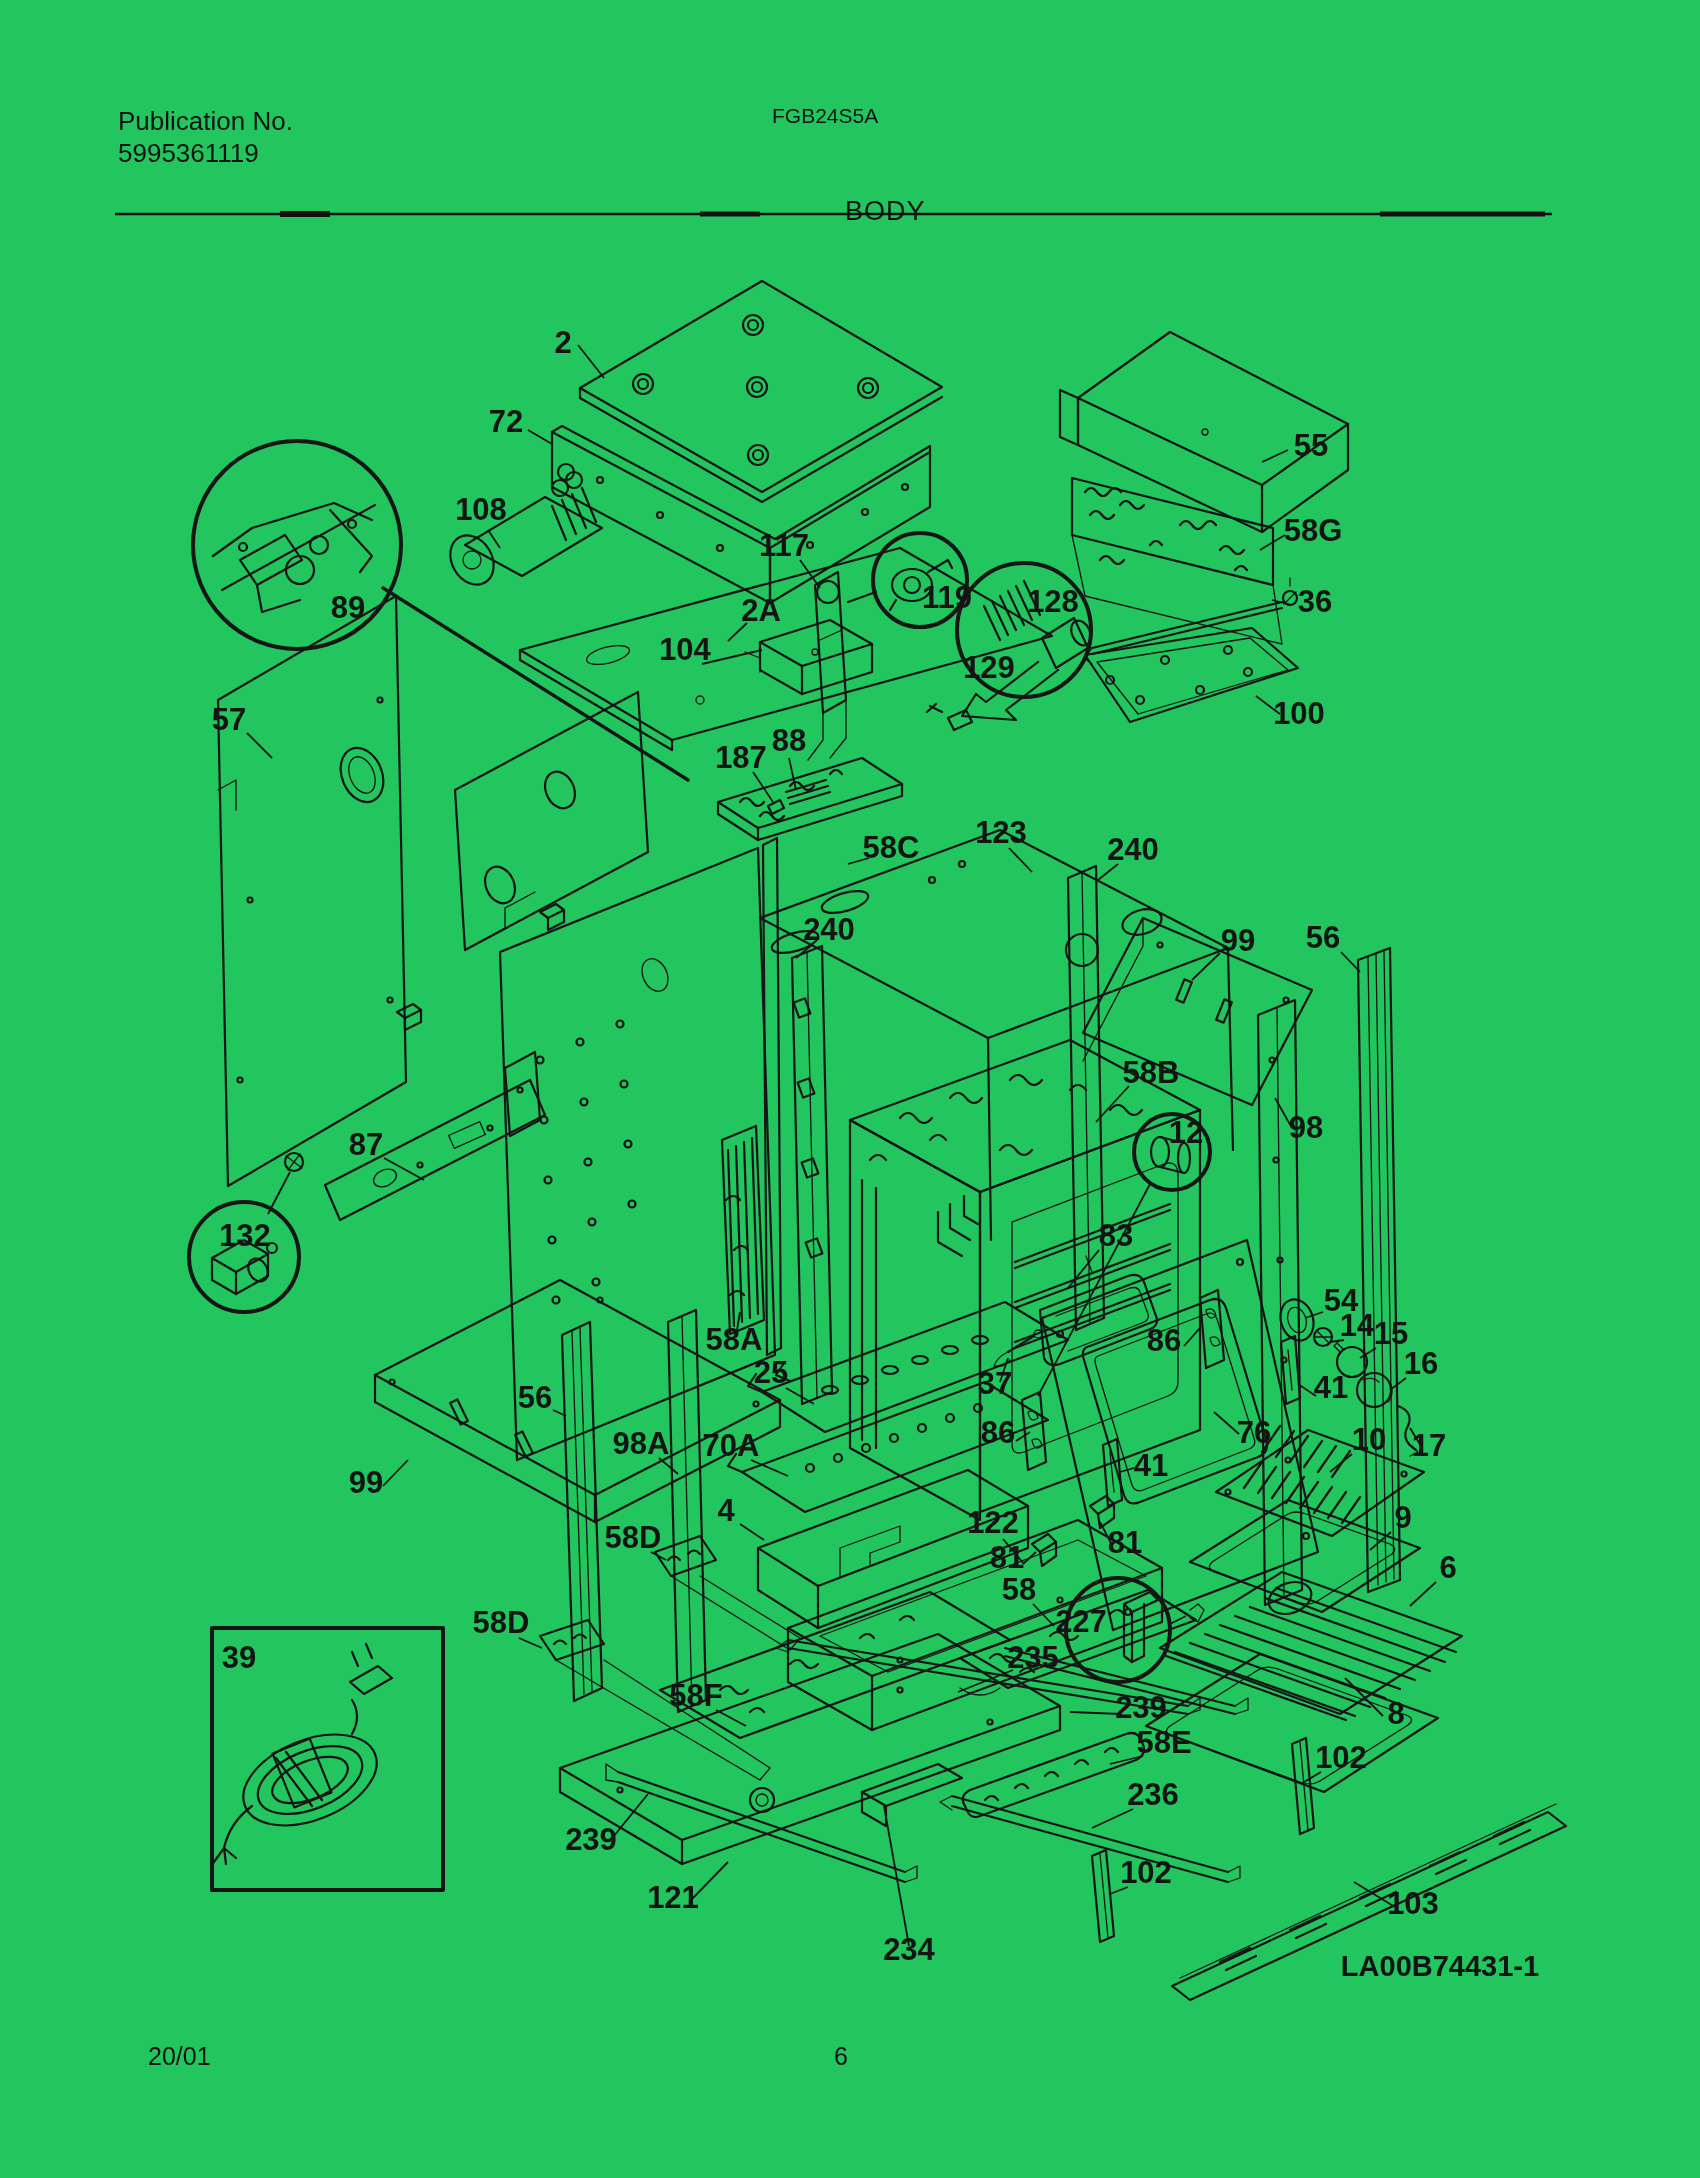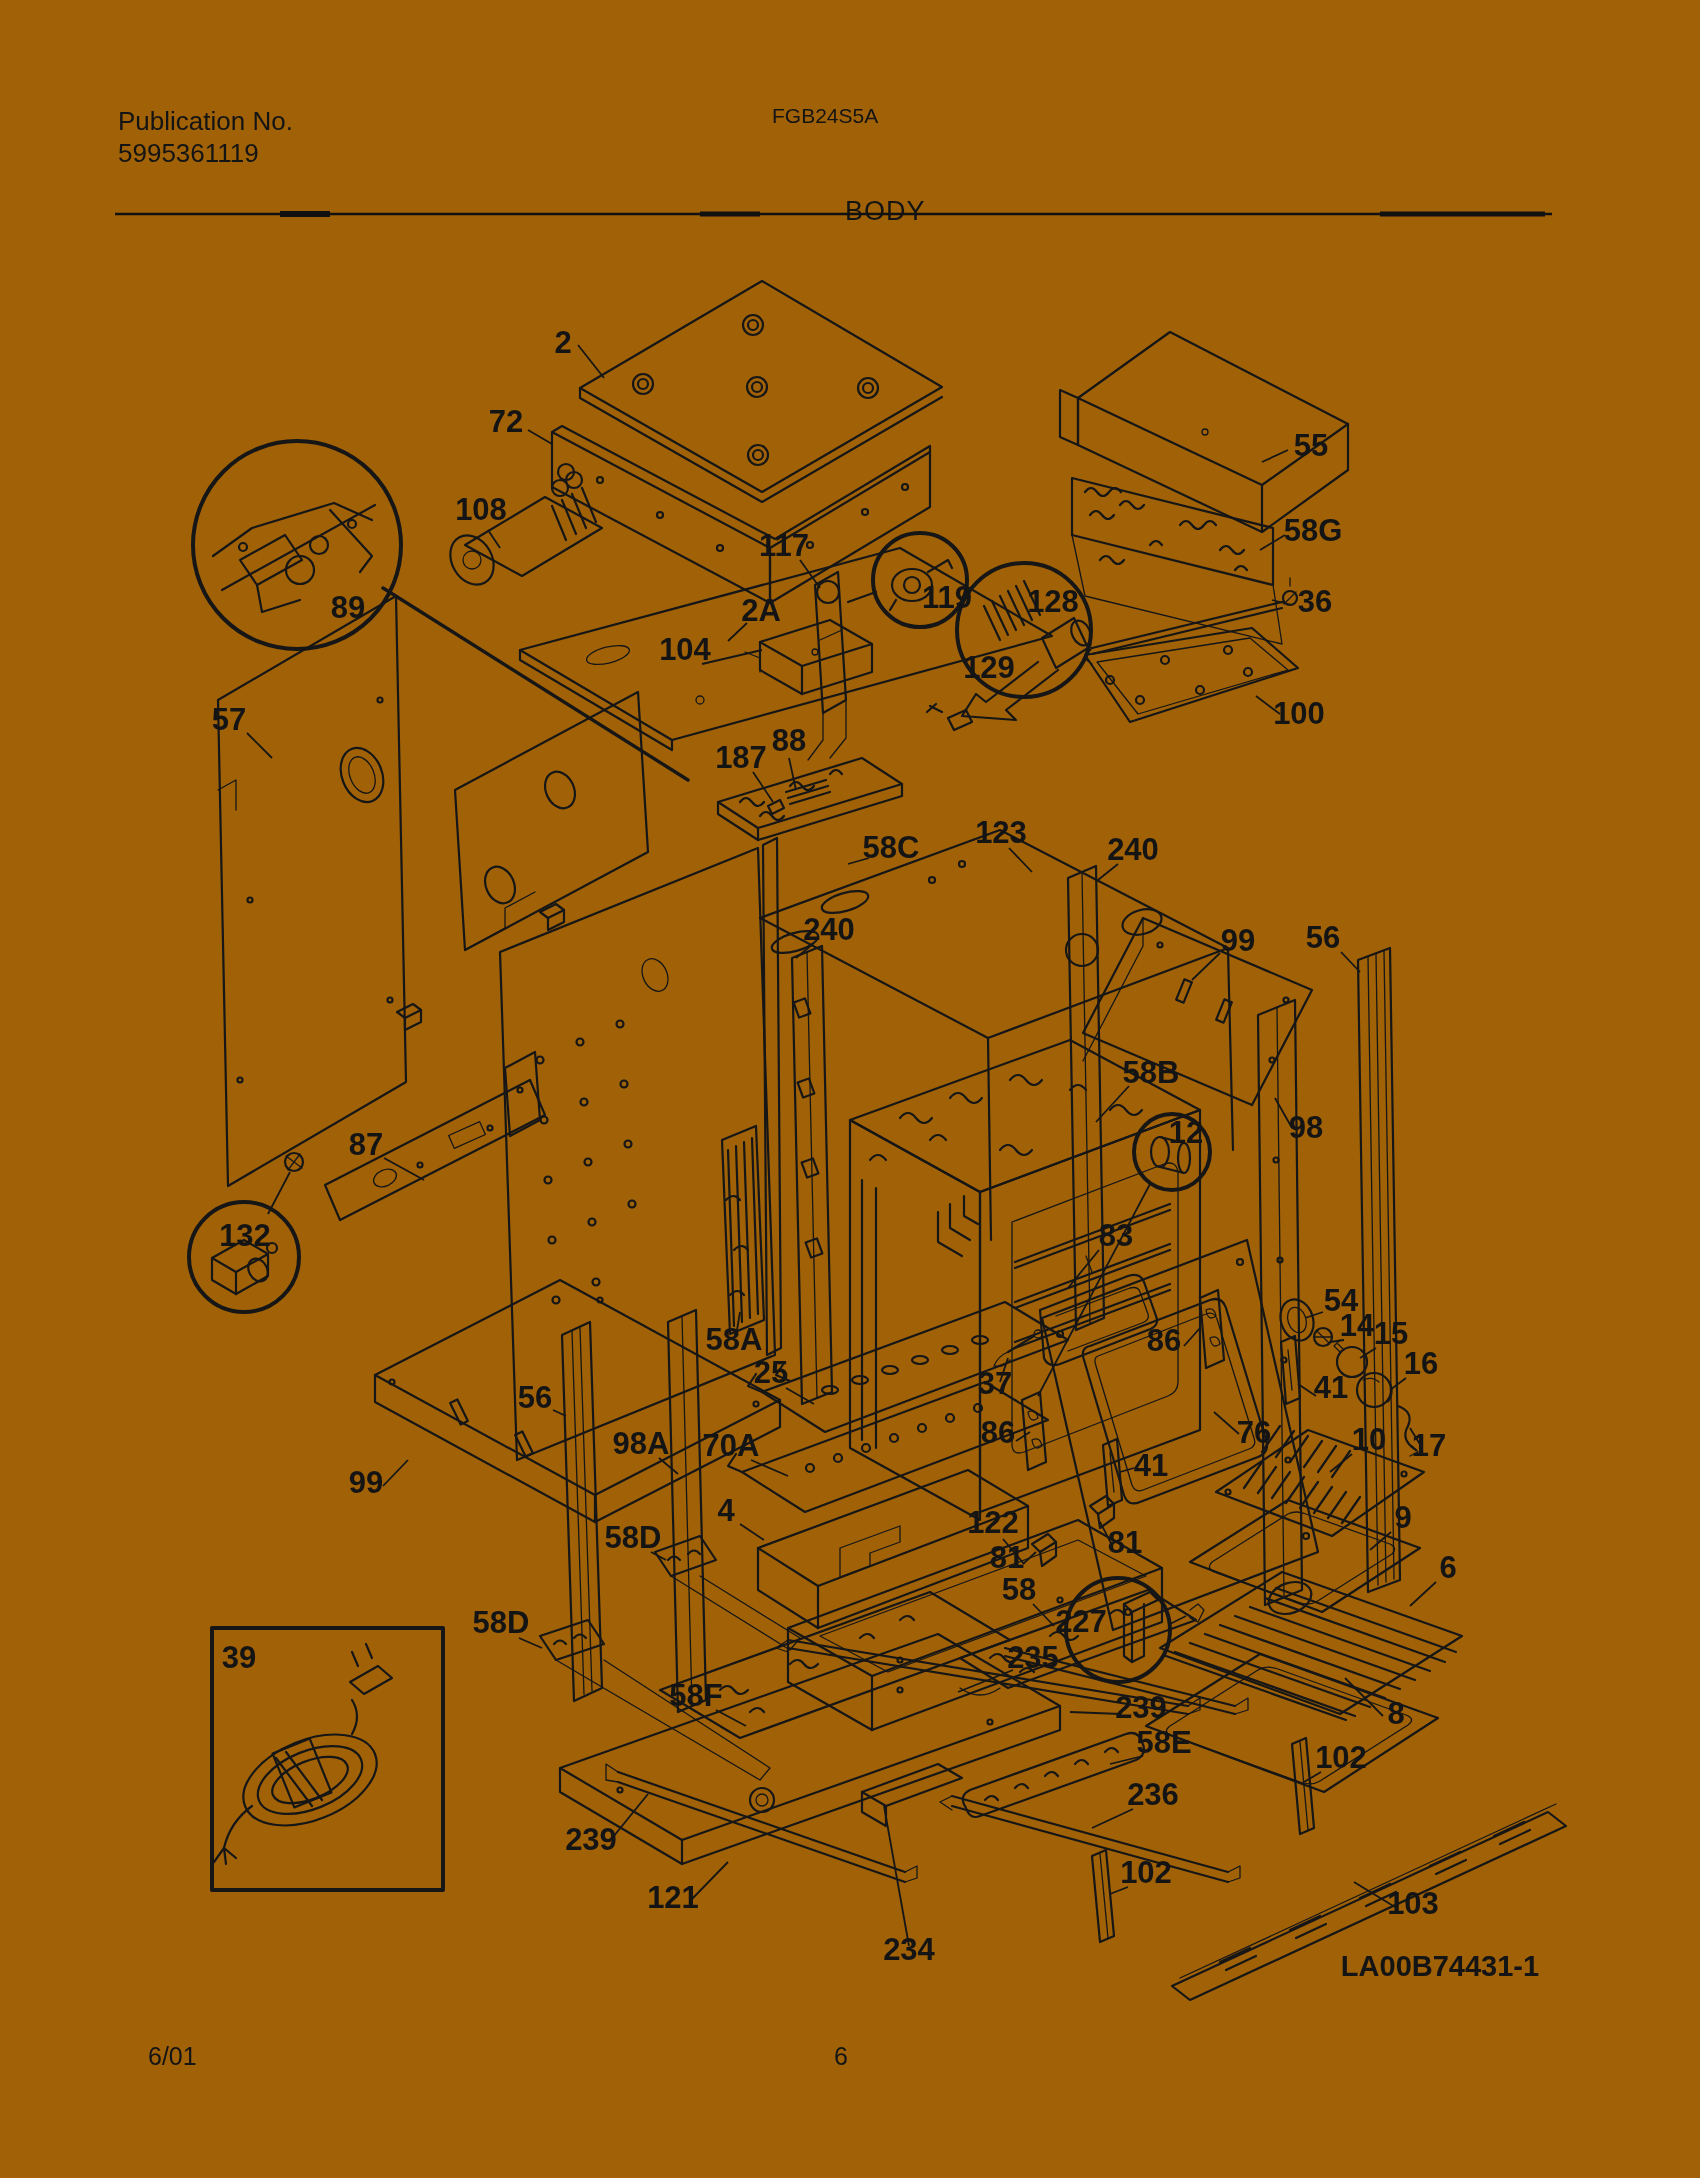--- a/index.html
+++ b/index.html
@@ -1,16 +1,16 @@
 <!DOCTYPE html>
 <html><head>
 <meta charset="utf-8">
 <style>
   html,body{margin:0;padding:0;background:#888;}
-  .sheet{position:relative;width:1700px;height:2178px;background:#a16207;margin:0 auto;overflow:hidden;
+  .sheet{position:relative;width:1700px;height:2178px;background:#22c55e;margin:0 auto;overflow:hidden;
          font-family:"Liberation Sans", sans-serif;color:#141414;}
   .sheet svg{position:absolute;left:0;top:0;}
   .hdr{position:absolute;white-space:nowrap;}
   #pub-label{left:118px;top:106px;font-size:26px;}
   #pub-number{left:118px;top:138px;font-size:26px;}
   #model-number{left:772px;top:104px;font-size:21px;}
   #section-title{left:845px;top:196px;font-size:27px;letter-spacing:1px;}
   #footer-date{left:148px;top:2042px;font-size:25px;}
   #footer-page{left:834px;top:2042px;font-size:25px;}
   
@@ -27,21 +27,21 @@
 </style>
 </head>
 <body>
 
 <div class="sheet">
 
   <div class="hdr" id="pub-label">Publication No.</div>
   <div class="hdr" id="pub-number">5995361119</div>
   <div class="hdr" id="model-number">FGB24S5A</div>
   <div class="hdr" id="section-title">BODY</div>
-  <div class="hdr" id="footer-date">6/01</div>
+  <div class="hdr" id="footer-date">20/01</div>
   <div class="hdr" id="footer-page">6</div>
 
   <svg width="1700" height="2178" viewBox="0 0 1700 2178">
 
     <g>
       <line class="rule" x1="115" y1="214" x2="1552" y2="214"></line>
       <line class="rule" x1="280" y1="214" x2="330" y2="214" style="stroke-width:6"></line>
       <line class="rule" x1="700" y1="214" x2="760" y2="214" style="stroke-width:5"></line>
       <line class="rule" x1="1380" y1="214" x2="1545" y2="214" style="stroke-width:5"></line>
     </g>

